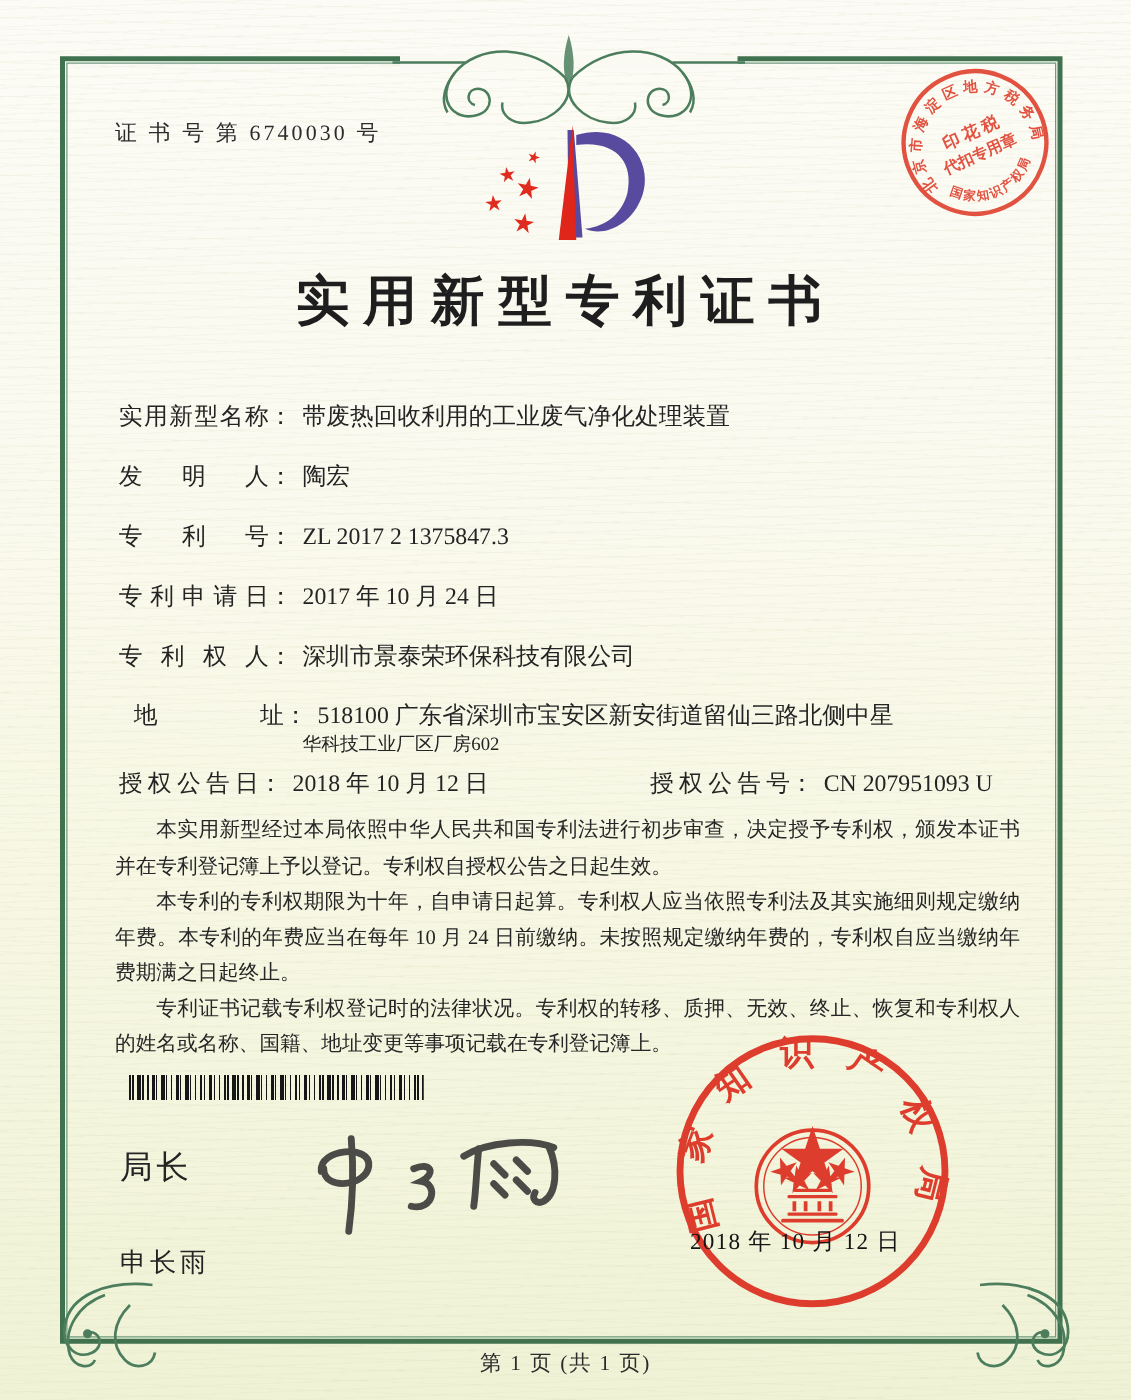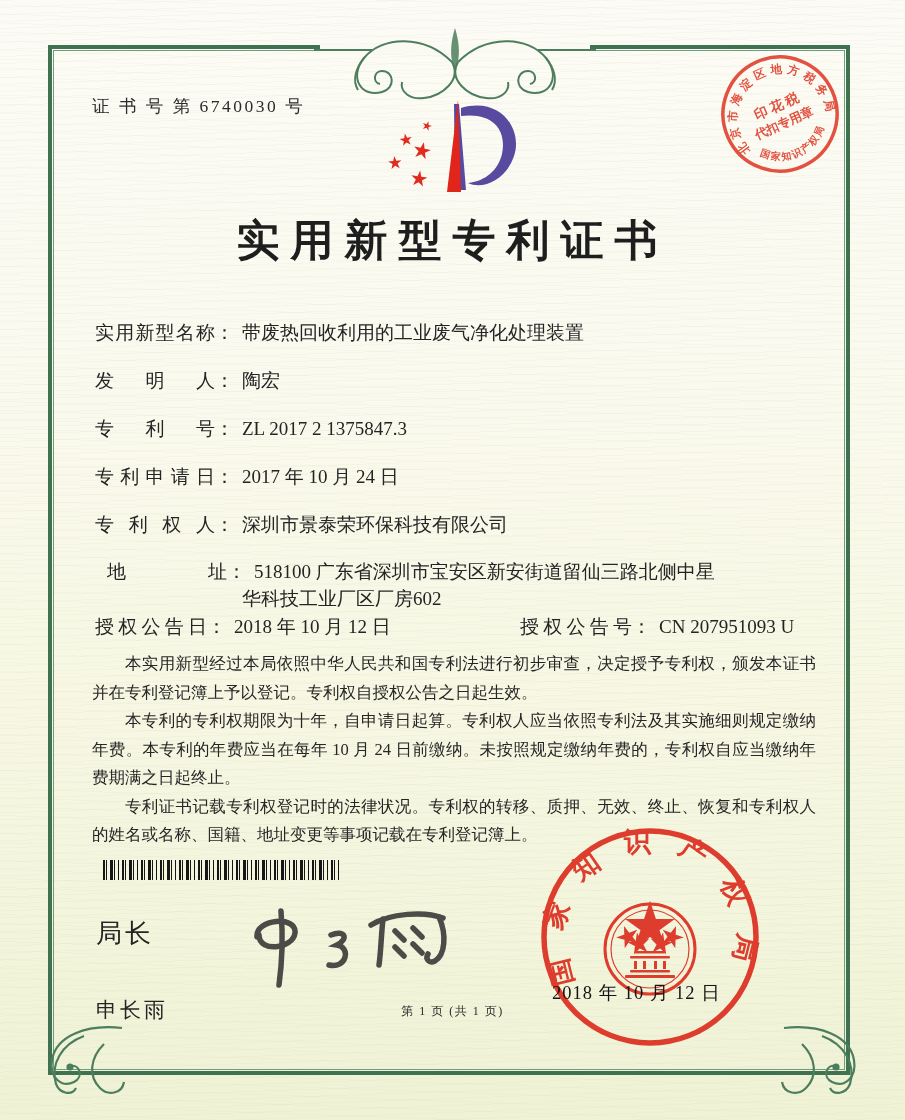--- a/index.html
+++ b/index.html
@@ -17,41 +17,41 @@
   .frame::after{content:"";position:absolute;inset:1px;border:1px solid #6e9c80;}
   .ornament{position:absolute;z-index:3;}
   .cert-no{position:absolute;left:92px;top:94px;font-size:17.5px;letter-spacing:2.5px;color:#2b2b2b;}
   .logo{position:absolute;left:385px;top:82px;z-index:2;}
   .title{position:absolute;left:0;top:212px;width:905px;text-align:center;
         font-size:43px;font-weight:700;letter-spacing:11px;color:#1e1e1e;}
   .frow{position:absolute;left:95px;font-size:19px;white-space:nowrap;color:#242424;}
   .flabel{display:inline-block;width:120px;text-align:justify;text-align-last:justify;vertical-align:bottom;}
   .flabel2{display:inline-block;width:112px;text-align:justify;text-align-last:justify;vertical-align:bottom;}
   .fvalue{margin-left:8px;}
-  .addr2{position:absolute;left:242px;top:586px;font-size:19px;color:#242424;}
+  .addr2{position:absolute;left:242px;top:586px;font-size:15px;color:#242424;}
   .grant-no{position:absolute;left:520px;top:614px;font-size:19px;white-space:nowrap;color:#242424;}
   .bodytext{position:absolute;left:92px;top:650px;width:724px;}
   .bodytext p{margin:0;font-size:16.5px;line-height:28.5px;text-indent:2em;text-align:justify;color:#262626;}
   .barcode{position:absolute;left:103px;top:860px;width:236px;height:20px;
         background:repeating-linear-gradient(90deg,#161616 0 2px,transparent 2px 3px,#161616 3px 4px,
           transparent 4px 7px,#161616 7px 10px,transparent 10px 11px,#161616 11px 12px,
           transparent 12px 15px,#161616 15px 16px,transparent 16px 19px);}
   .sig-title{position:absolute;left:96px;top:916px;font-size:26px;letter-spacing:3px;color:#242424;}
   .sig-name{position:absolute;left:96px;top:996px;font-size:21px;letter-spacing:3px;color:#242424;}
   .signature{position:absolute;left:235px;top:885px;z-index:4;}
   .stamp-top{position:absolute;left:714px;top:48px;transform:rotate(-24deg);opacity:.93;z-index:4;}
   .seal{position:absolute;left:538px;top:825px;opacity:.95;z-index:3;}
   .seal-arc{font-size:27px;font-weight:700;letter-spacing:25px;fill:#dd3425;}
   .stamp-arc-top{font-size:11.5px;font-weight:700;letter-spacing:4.5px;fill:#e14634;}
   .stamp-arc-bot{font-size:10px;font-weight:700;letter-spacing:1.5px;fill:#e14634;}
   .stamp-center{font-weight:700;fill:#e14634;text-anchor:middle;}
   .seal-date{position:absolute;left:552px;top:980px;font-size:18.5px;letter-spacing:1px;
         color:#141414;z-index:5;white-space:nowrap;}
-  .footer{position:absolute;left:0;top:1003px;width:905px;text-align:center;
-        font-size:12px;letter-spacing:1.5px;color:#2a2a2a;}
+  .footer{position:absolute;left:0;top:1079px;width:905px;text-align:center;
+        font-size:17px;letter-spacing:1.5px;color:#2a2a2a;}
   svg text{font-family:"Liberation Serif","DejaVu Serif",serif;}
 </style>
 </head>
 <body>
 
 <div class="page">
   <div class="texture"></div>
   <div class="frame"></div>
 
   <svg class="ornament" style="left:312px;top:24px;" width="286" height="86" viewBox="0 0 286 86">

